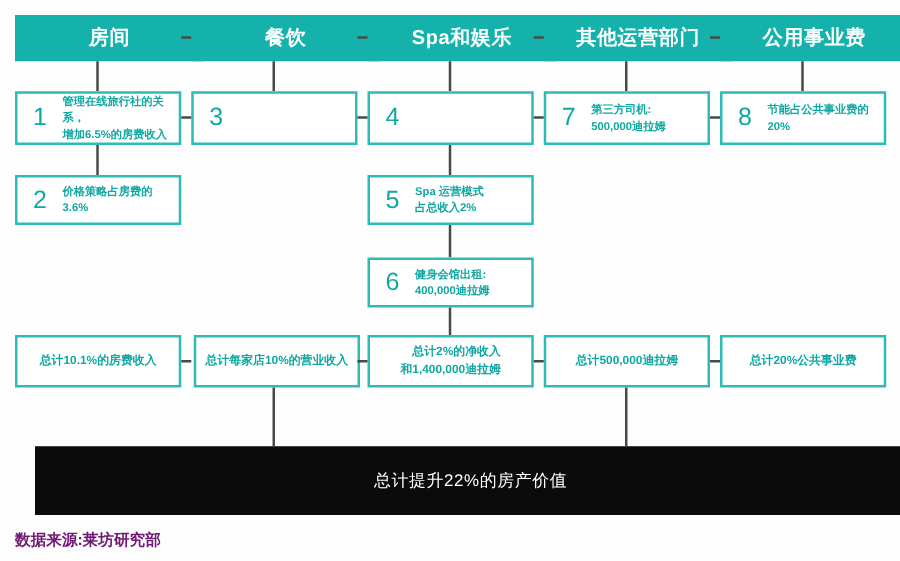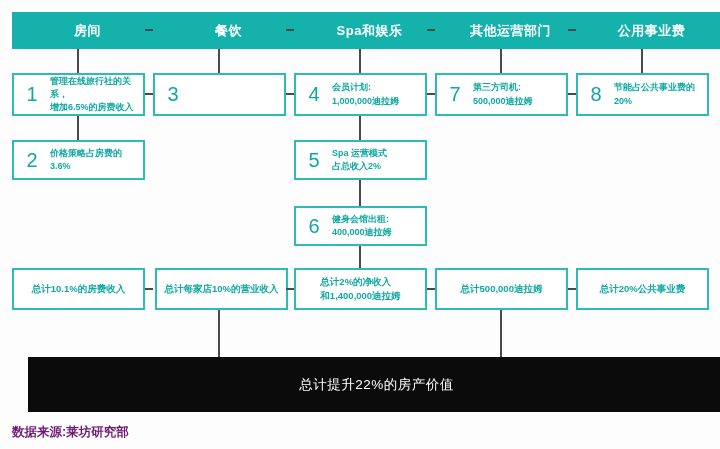--- a/index.html
+++ b/index.html
@@ -5,37 +5,37 @@
   html,body{margin:0;padding:0;}
   .canvas{
     position:relative;width:720px;height:449px;overflow:hidden;
     background:var(--canvas_bg,#fdfdfd);
     font-family:"Liberation Sans","DejaVu Sans",sans-serif;
   }
   .hdr{
     position:absolute;top:12px;width:151px;height:37px;box-sizing:border-box;
     background:var(--accent_teal,#15b2ab);color:#fff;
     display:flex;align-items:center;justify-content:center;
-    font-size:13px;font-weight:bold;letter-spacing:.5px;
+    font-size:16px;font-weight:bold;letter-spacing:.5px;
   }
   .box{
     position:absolute;width:133px;box-sizing:border-box;background:#fff;
     border:2px solid var(--box_border,#2cbcb5);
     display:flex;align-items:center;color:var(--box_text,#0fa8a2);
   }
   .box .num{flex:0 0 36px;text-align:center;font-size:20px;font-weight:400;}
   .box .txt{font-size:9px;font-weight:bold;line-height:1.45;text-align:left;padding-right:4px;}
   .box .txt span{display:block;}
   .total{
     position:absolute;top:268px;width:133px;height:42px;box-sizing:border-box;background:#fff;
     border:2px solid var(--box_border,#2cbcb5);color:var(--box_text,#0fa8a2);
     display:flex;align-items:center;justify-content:center;
     font-size:9.5px;font-weight:bold;line-height:1.45;text-align:center;
   }
-  .total .lines span{display:block;text-align:left;}
+  .total .lines span{display:block;text-align:right;}
   .total .lines.single span{text-align:right;}
   .vline{position:absolute;width:2px;background:var(--connector,#4a4a4a);}
   .hline{position:absolute;height:2px;background:var(--connector,#4a4a4a);}
   .bar{
     position:absolute;left:28px;top:357px;width:697px;height:55px;
     background:var(--bar_bg,#0b0b0b);color:var(--bar_text,#fff);
     display:flex;align-items:center;justify-content:center;
     font-size:13.5px;letter-spacing:.5px;
   }
   .source{
@@ -70,24 +70,20 @@
     <span class="txt">
       <span>管理在线旅行社的关系，</span>
       <span>增加6.5%的房费收入</span>
     </span>
   </div>
   <div class="box" style="left:153px;top:73px;height:43px">
     <span class="num">3</span>
   </div>
   <div class="box" style="left:294px;top:73px;height:43px">
     <span class="num">4</span>
-    <span class="txt">
-      <span>会员计划:</span>
-      <span>1,000,000迪拉姆</span>
-    </span>
   </div>
   <div class="box" style="left:435px;top:73px;height:43px">
     <span class="num">7</span>
     <span class="txt">
       <span>第三方司机:</span>
       <span>500,000迪拉姆</span>
     </span>
   </div>
   <div class="box" style="left:576px;top:73px;height:43px">
     <span class="num">8</span>

